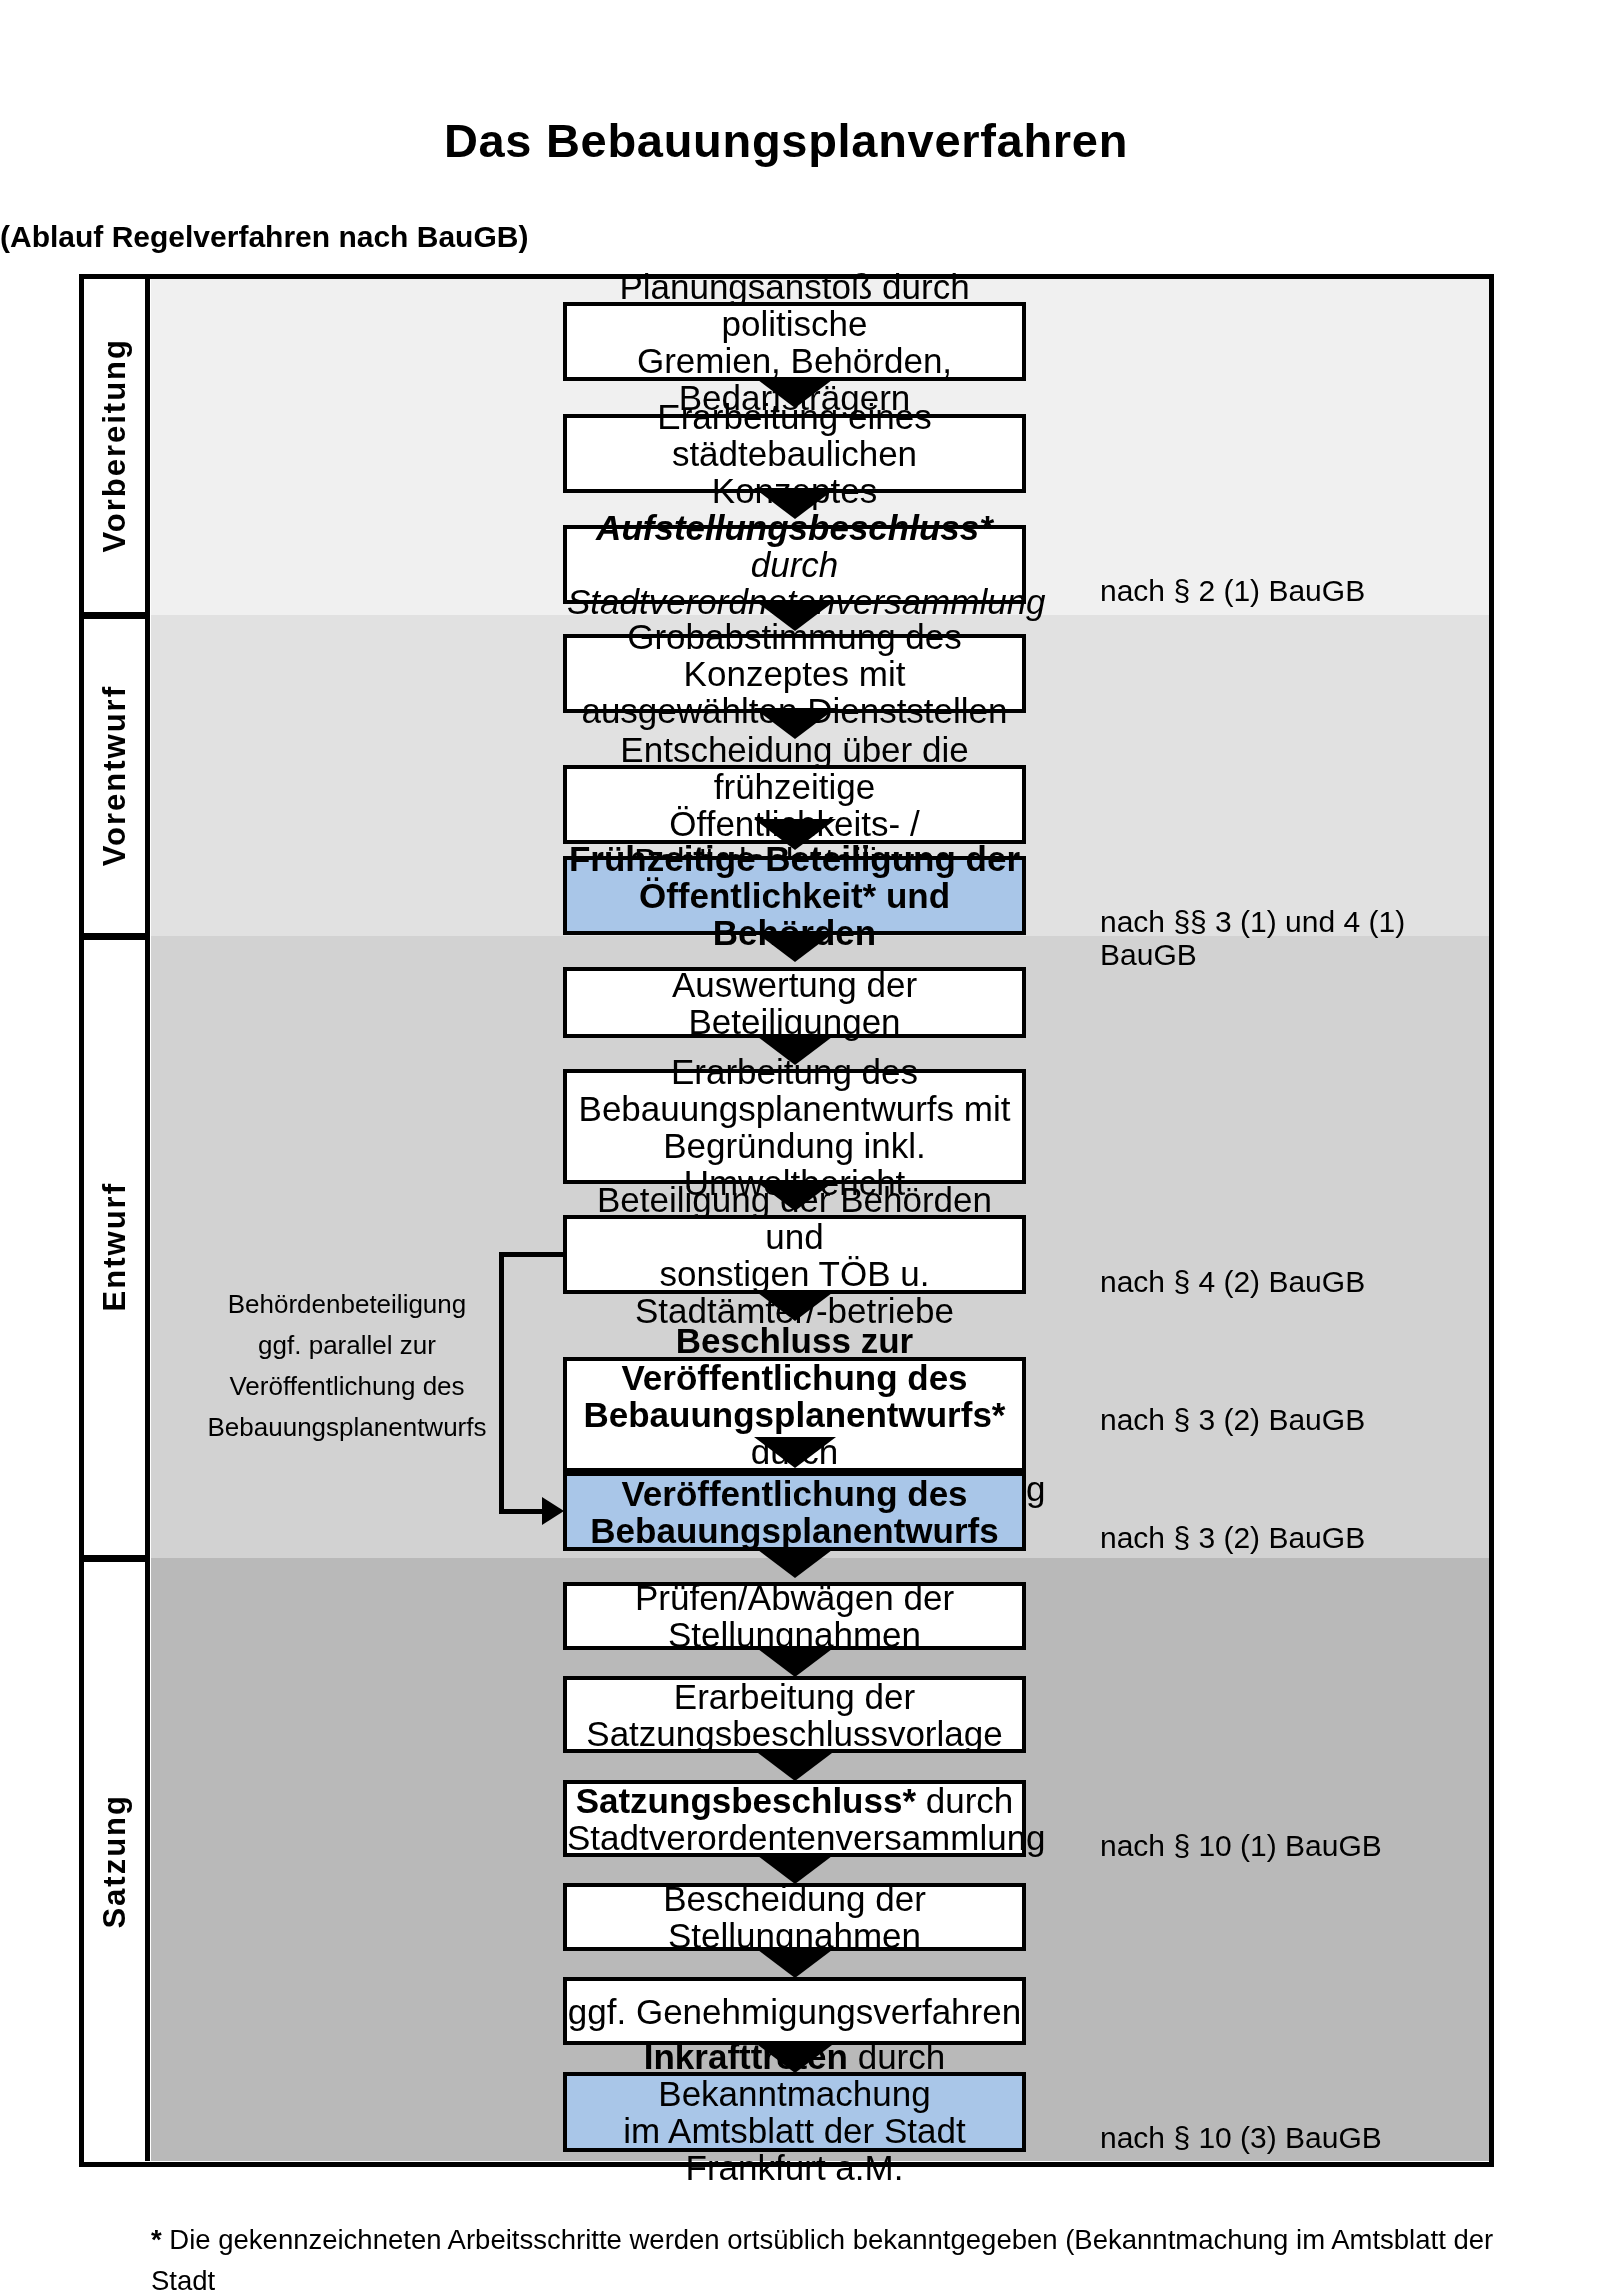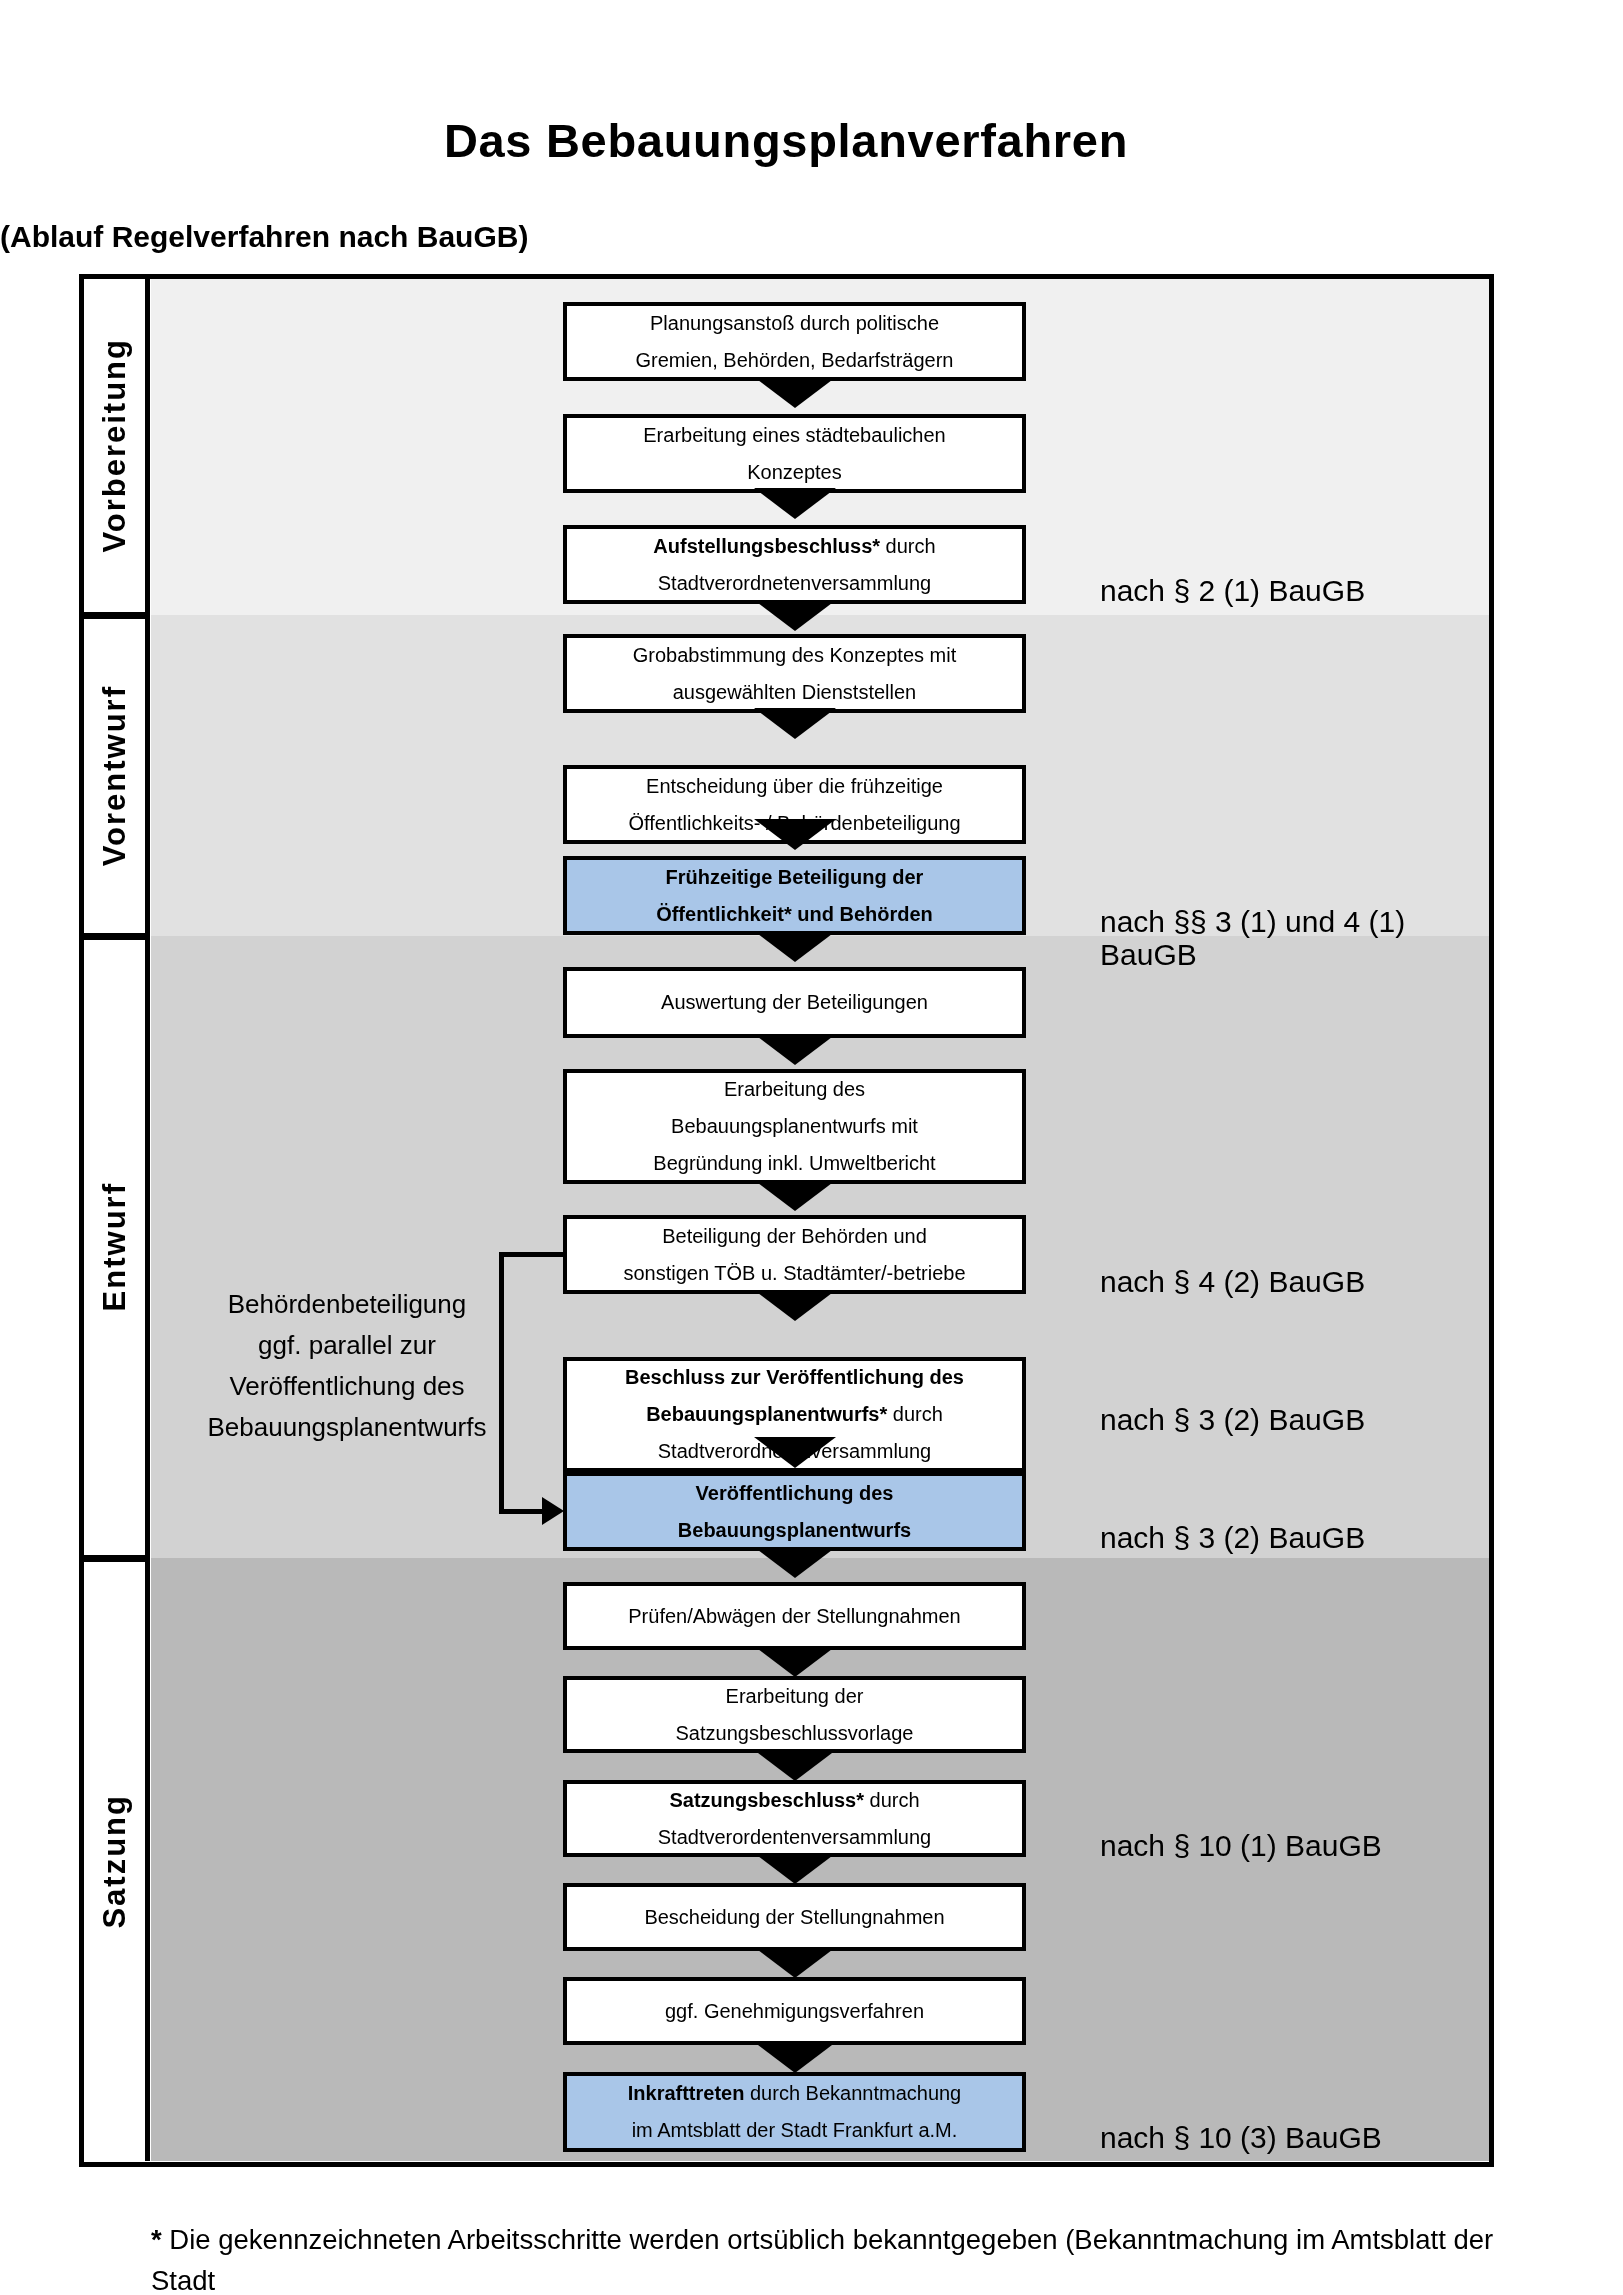--- a/index.html
+++ b/index.html
@@ -15,21 +15,21 @@
   .labelcol{position:absolute;left:84px;top:279px;width:62px;height:1882px;background:#fff;}
   .coldiv{position:absolute;left:145px;top:279px;width:5.2px;height:1882px;background:#000;}
   .band{position:absolute;left:151px;width:1338px;}
   .lsep{position:absolute;left:84px;width:62px;height:6.5px;background:#000;}
   .plabel{position:absolute;left:84px;width:62px;display:flex;align-items:center;justify-content:center;}
   .plabel span{writing-mode:vertical-rl;transform:rotate(180deg);
          font-size:31px;font-weight:bold;letter-spacing:2px;white-space:nowrap;}
   
   .box{position:absolute;left:563px;width:463px;background:#fff;border:4.6px solid #000;
        box-sizing:border-box;display:flex;align-items:center;justify-content:center;}
-  .box .bt{width:100%;text-align:center;font-size:20px;line-height:37px;}
+  .box .bt{width:100%;text-align:center;font-size:35px;line-height:37px;}
   .box .b{font-weight:bold;}
   .blue{background:#a9c6e8;}
   .arr{position:absolute;left:754px;width:0;height:0;
        border-left:41px solid transparent;border-right:41px solid transparent;
        border-top:31px solid #000;}
   .ann{position:absolute;left:1100px;width:393px;font-size:30px;line-height:33px;margin-top:8px;}
   .sidenote{position:absolute;left:157px;top:1284px;width:380px;text-align:center;
        font-size:26px;line-height:41px;}
   .conn{position:absolute;background:#000;}
   .connarrow{position:absolute;left:542px;top:1497px;width:0;height:0;
@@ -86,21 +86,21 @@
   <div class="box" style="top:302px;height:79px;">
     <div class="bt"><span>Planungsanstoß durch politische</span><br><span>Gremien, Behörden, Bedarfsträgern</span></div>
   </div>
   <div class="arr" style="top:377px;"></div>
 
   <div class="box" style="top:414px;height:79px;">
     <div class="bt"><span>Erarbeitung eines städtebaulichen</span><br><span>Konzeptes</span></div>
   </div>
   <div class="arr" style="top:488px;"></div>
 
-  <div class="box" style="top:525px;height:79px;">
+  <div class="box" style="top:525px;height:79px;font-style:italic;">
     <div class="bt"><span class="b">Aufstellungsbeschluss*</span><span> durch</span><br><span>Stadtverordnetenversammlung</span></div>
   </div>
   <div class="arr" style="top:600px;"></div>
 
   <div class="box" style="top:634px;height:79px;">
     <div class="bt"><span>Grobabstimmung des Konzeptes mit</span><br><span>ausgewählten Dienststellen</span></div>
   </div>
   <div class="arr" style="top:708px;"></div>
 
   <div class="box" style="top:765px;height:79px;">

